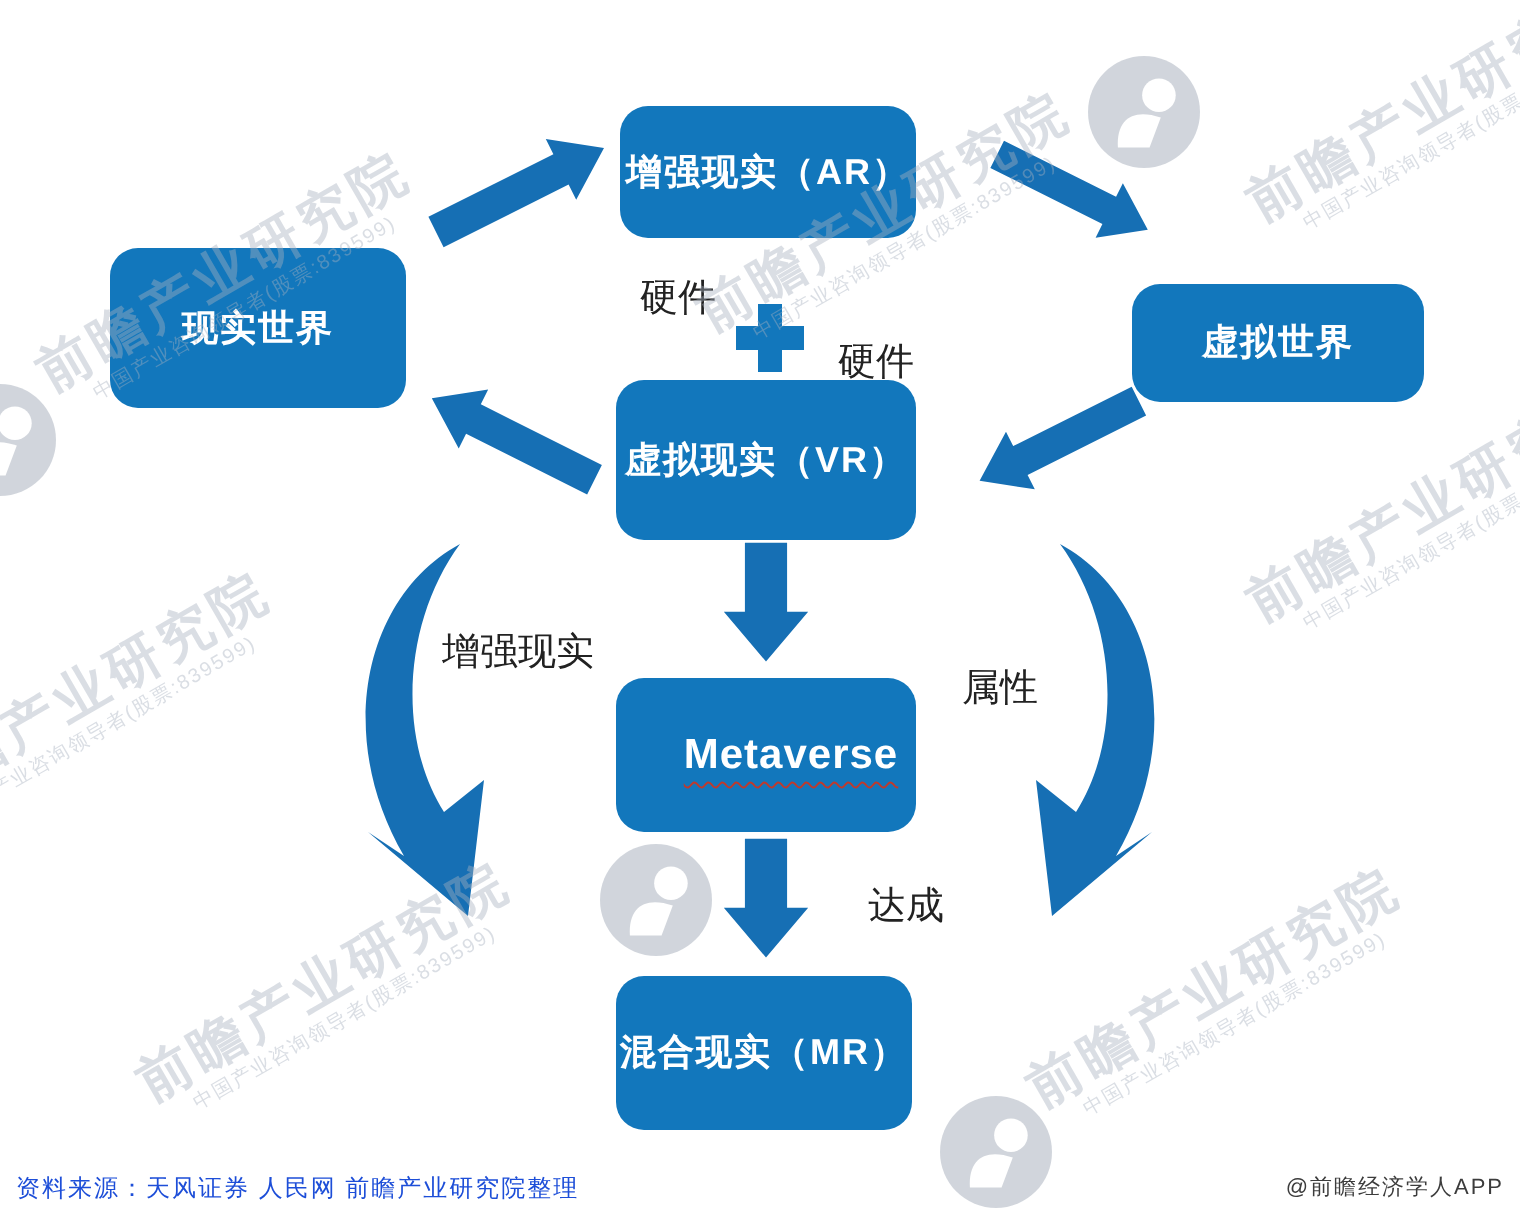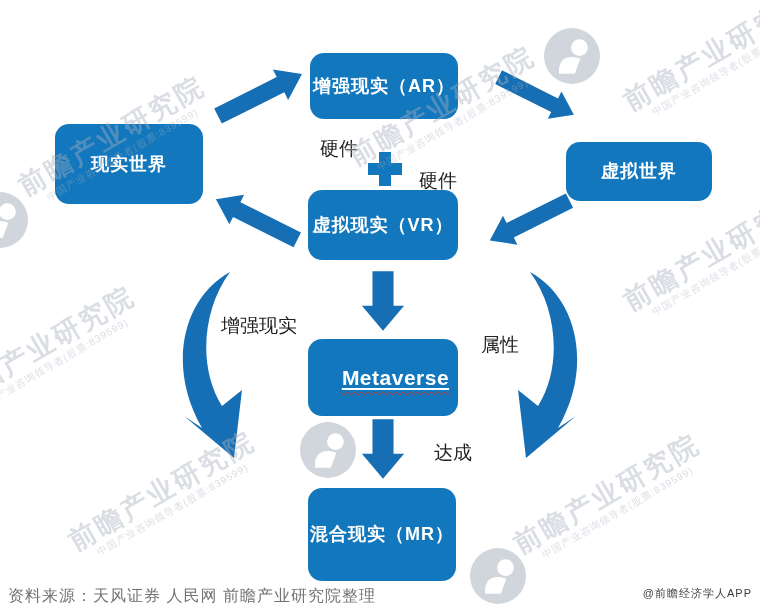--- a/index.html
+++ b/index.html
@@ -19,24 +19,24 @@
   
   .node{
     position:absolute;background:var(--node-blue);border-radius:14px;
     color:#fff;font-weight:bold;display:flex;
     align-items:center;justify-content:center;text-align:center;
     font-size:18px;line-height:1.5;letter-spacing:1px;
   }
   .node-ar{left:310px;top:53px;width:148px;height:66px;}
   .node-reality{left:55px;top:124px;width:148px;height:80px;}
   .node-virtual{left:566px;top:126px;width:146px;height:59px;margin-top:16px;}
-  .node-vr{left:308px;top:190px;width:150px;height:70px;}
+  .node-vr{left:308px;top:190px;width:150px;height:80px;}
   .node-metaverse{left:308px;top:339px;width:150px;height:77px;font-size:21px;letter-spacing:.5px;}
-  .node-mr{left:308px;top:488px;width:148px;height:93px;}
-  .u1{text-decoration:underline;text-underline-offset:3px;margin-left:25px;}
+  .node-mr{left:308px;top:488px;width:148px;height:77px;}
+  .u1{text-underline-offset:3px;margin-left:25px;}
   .u2{text-decoration:underline wavy var(--squiggle-red);text-underline-offset:6px;text-decoration-thickness:1px;}
   
   .lbl{
     position:absolute;color:#222;font-size:19px;
     font-family:"DejaVu Serif","Liberation Serif",serif;white-space:nowrap;
   }
   .lbl-hw1{left:320px;top:136px;}
   .lbl-hw2{left:419px;top:168px;}
   .lbl-content{left:221px;top:313px;}
   .lbl-social{left:438px;top:309px;width:124px;text-align:center;white-space:normal;line-height:1.25;}
@@ -57,21 +57,21 @@
   .wm{
     position:absolute;transform:rotate(-30deg);transform-origin:center;
     color:rgba(168,176,190,.42);pointer-events:none;z-index:6;
     text-align:center;white-space:nowrap;line-height:1.15;
   }
   .wm .big{display:block;font-size:27px;letter-spacing:3px;font-weight:bold;}
   .wm .small{display:block;font-size:10px;letter-spacing:1px;}
   .wm-logo{position:absolute;pointer-events:none;z-index:6;opacity:.45;}
   .wm-logo svg{display:block;}
   
-  .footer-source{position:absolute;left:8px;top:586px;font-size:16px;color:#737373;letter-spacing:1px;}
+  .footer-source{position:absolute;left:8px;top:586px;font-size:12px;color:#1d4ed8;letter-spacing:1px;}
   .footer-credit{position:absolute;right:8px;top:586px;font-size:11px;color:#3c3c3c;letter-spacing:1px;}
 </style>
 </head>
 <body>
 
 <div class="stage">
 
 
   <div class="wm" style="left:10px;top:120px;">
     <span class="big">前瞻产业研究院</span>

